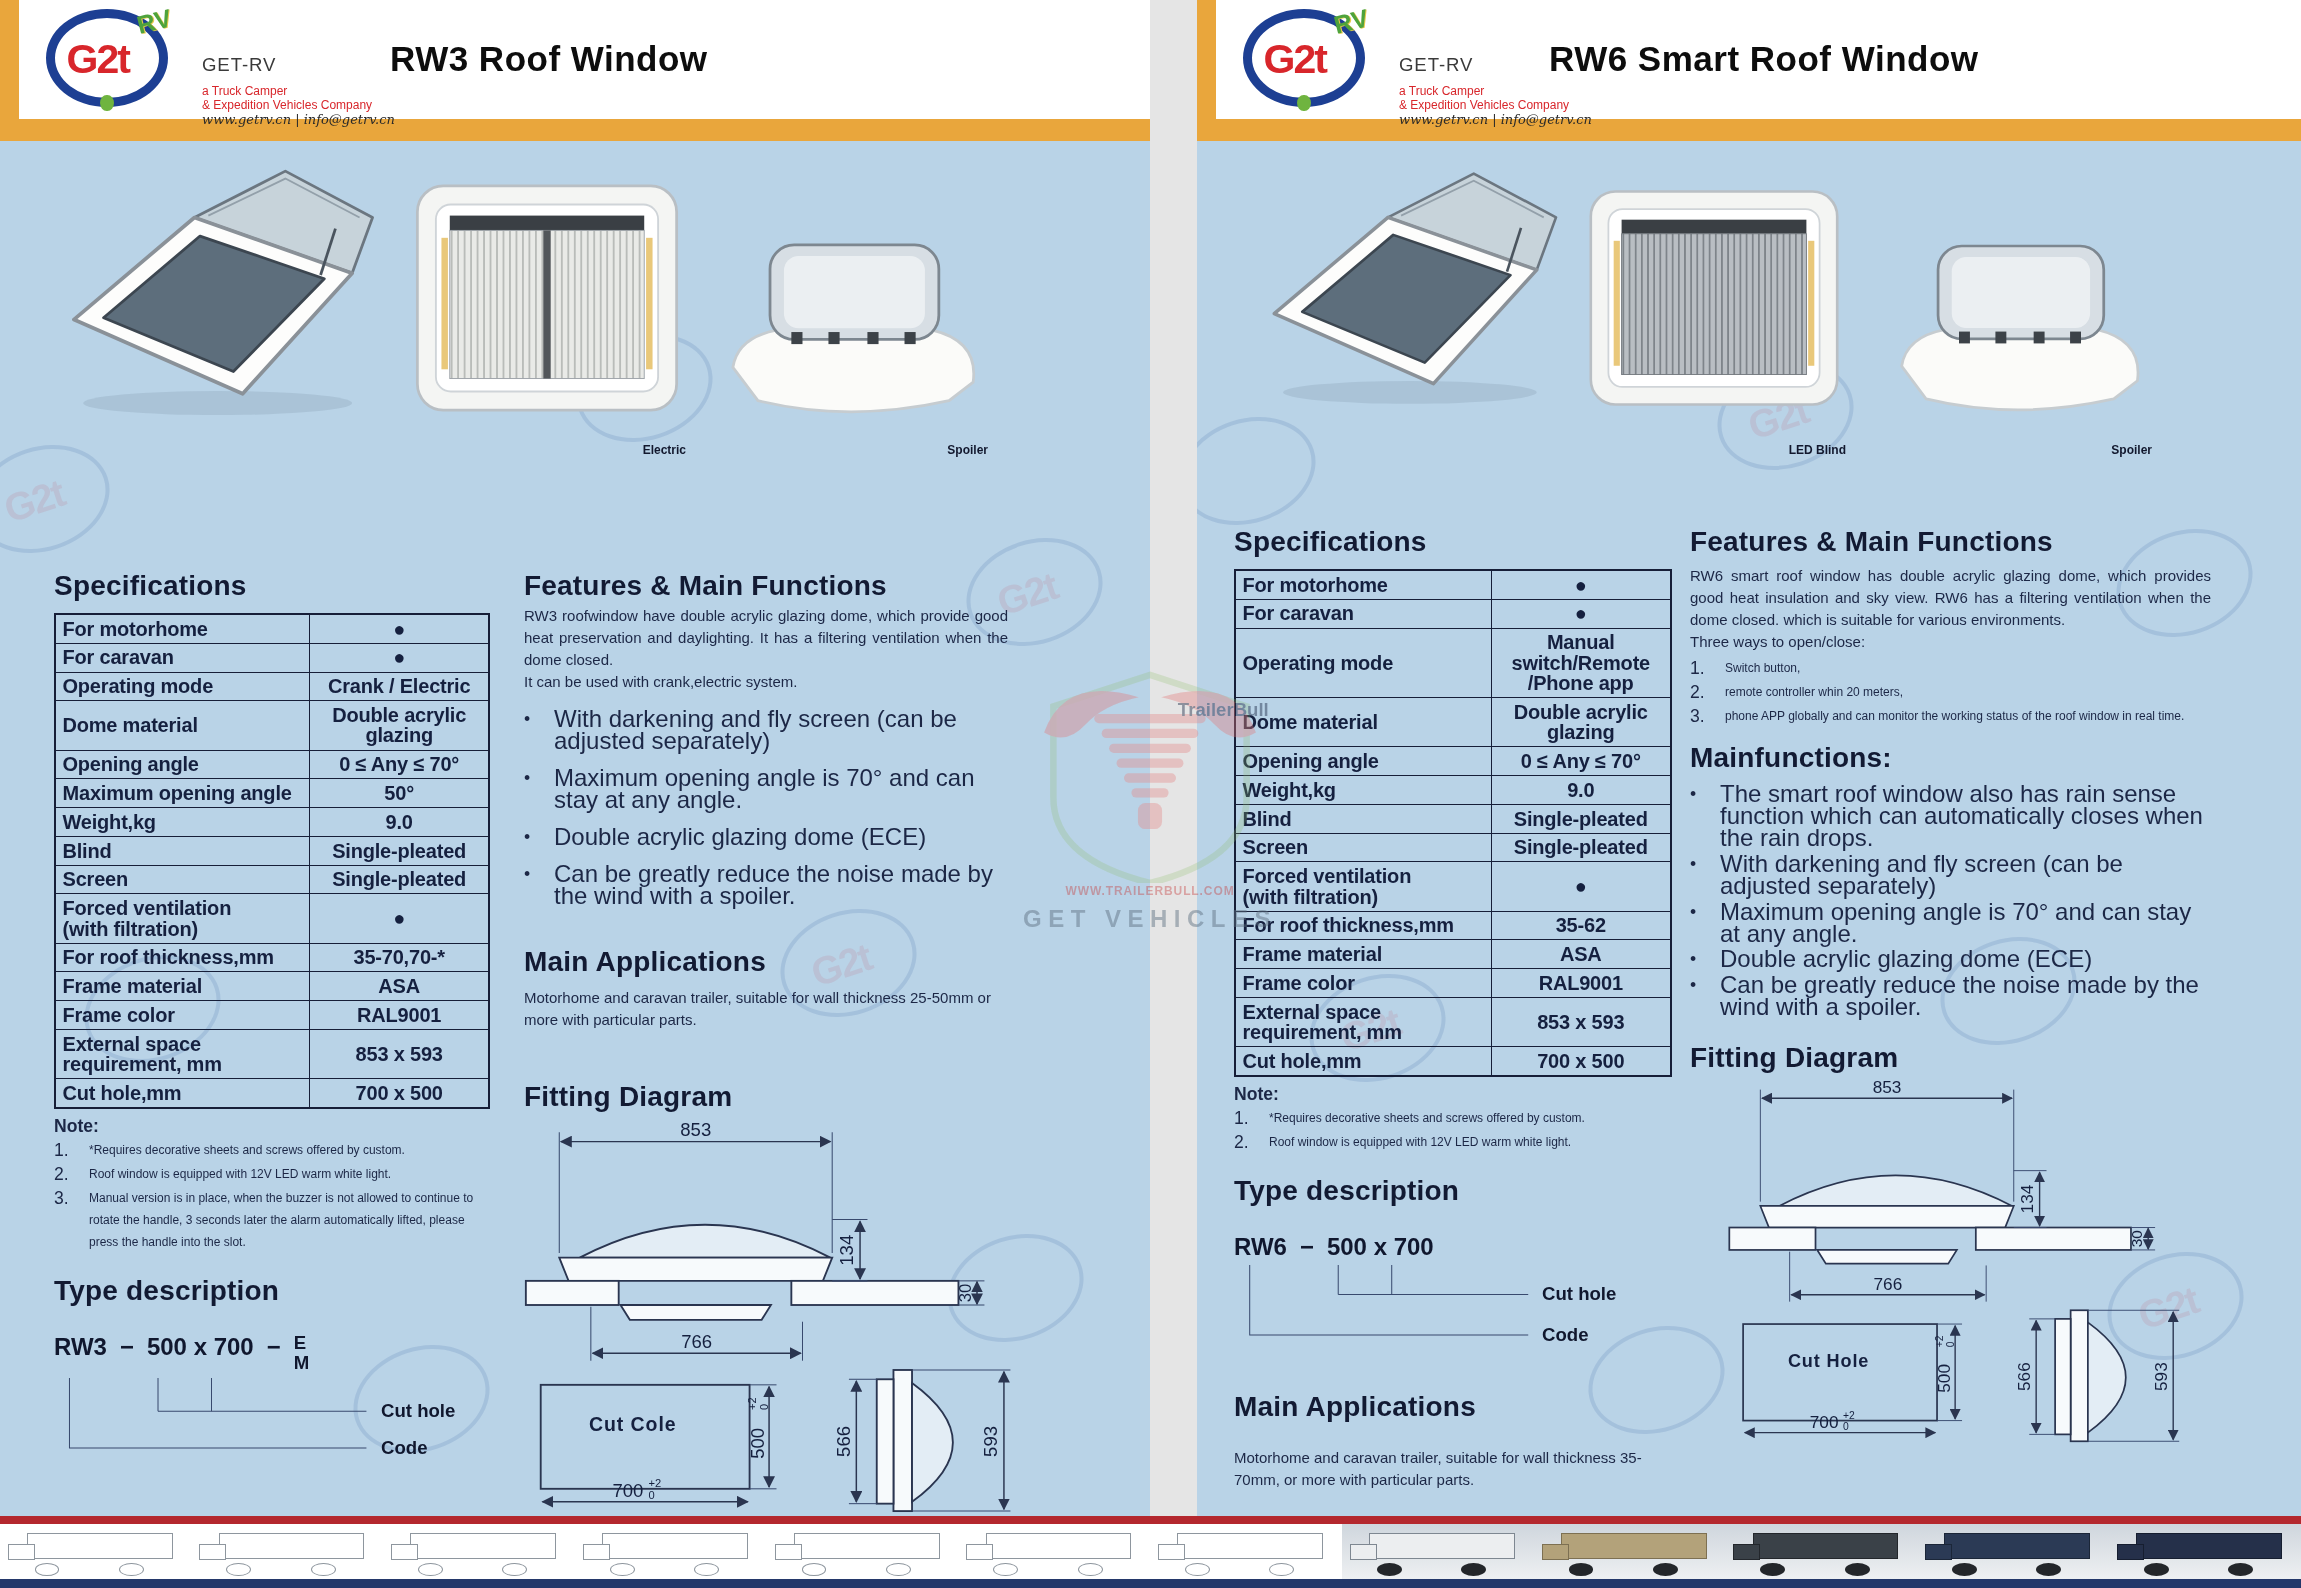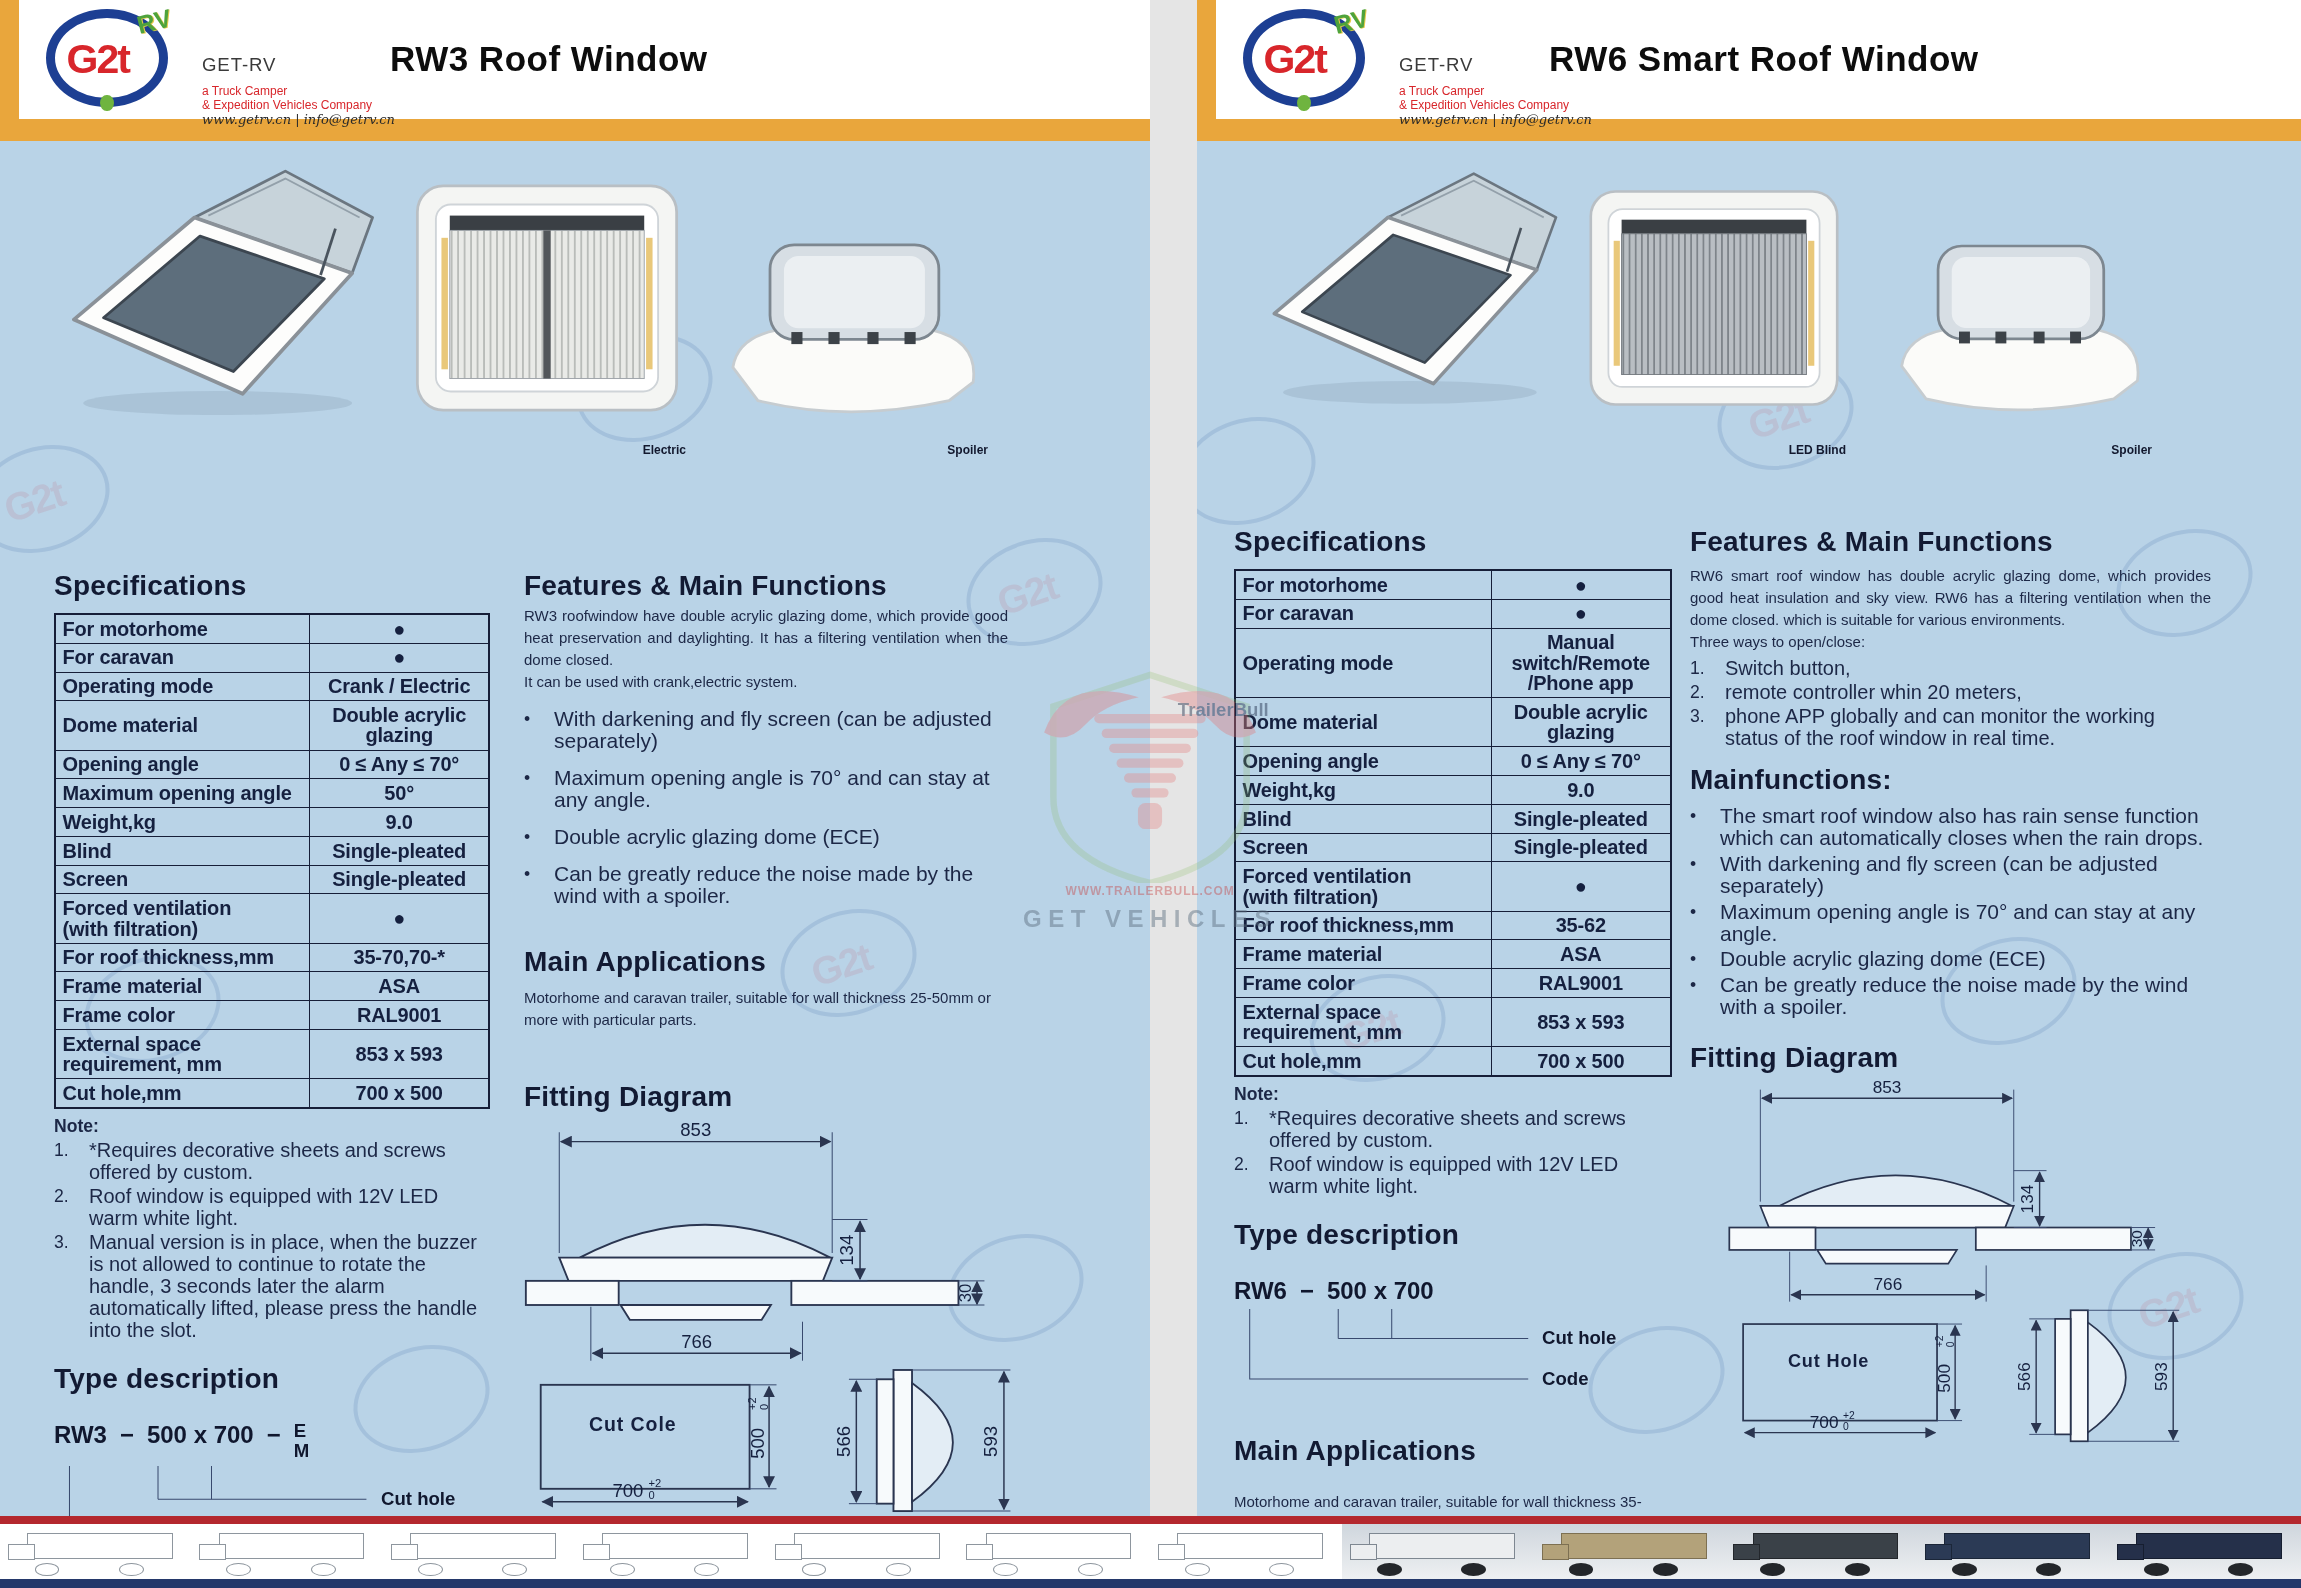--- a/index.html
+++ b/index.html
@@ -41,26 +41,26 @@
   .just{text-align:justify}
   table.spec{border-collapse:collapse;border:2.8px solid #161e38;background:transparent;margin-top:11px}
   table.spec td{border:1.9px solid #161e38;font-size:20px;line-height:20.4px;padding:3.7px 6.5px;
                 color:#15203f;white-space:pre-line;letter-spacing:-0.2px;font-weight:700}
   table.spec td.l{width:256px}
   table.spec td.v{width:180px;text-align:center}
   .noteblk{margin-top:7.4px}
   .nh{font-size:17.6px;font-weight:700}
   .nitem{display:flex;margin-top:1.9px}
   .nitem .n{width:35px;flex:none;font-size:17.6px;line-height:22px}
-  .nitem .t{flex:1;font-size:20px;line-height:22px}
+  .nitem .t{flex:1;font-size:12px;line-height:22px}
   .blist{margin-top:15px}
   .bitem{display:flex;margin-bottom:15px}
   .bitem .b{width:30px;flex:none;font-size:17.6px;line-height:22px}
   .bitem .b::before{content:"\2022"}
-  .bitem .t{flex:1;font-size:21px;line-height:22px}
+  .bitem .t{flex:1;font-size:24px;line-height:22px}
   .ways{margin-top:3.7px}
   .typeh{margin-top:22px}
   .model{margin-top:26px;display:flex;align-items:flex-start;font-size:24px;font-weight:700;color:#10172e}
   .model span{margin-right:13px}
   .opt{display:flex;flex-direction:column;font-size:18.6px;line-height:20.4px;font-weight:700}
   .connwrap{position:relative;height:89px;margin-top:3.7px}
   .connlbl{position:absolute;font-size:18.6px;font-weight:700;color:#10172e}
   svg .dim{stroke:#2a3550;stroke-width:1.6;fill:none}
   svg .thin{stroke:#38496e;stroke-width:1.1;fill:none}
   svg .part{stroke:#2a3550;stroke-width:2;fill:#f7fafc}

